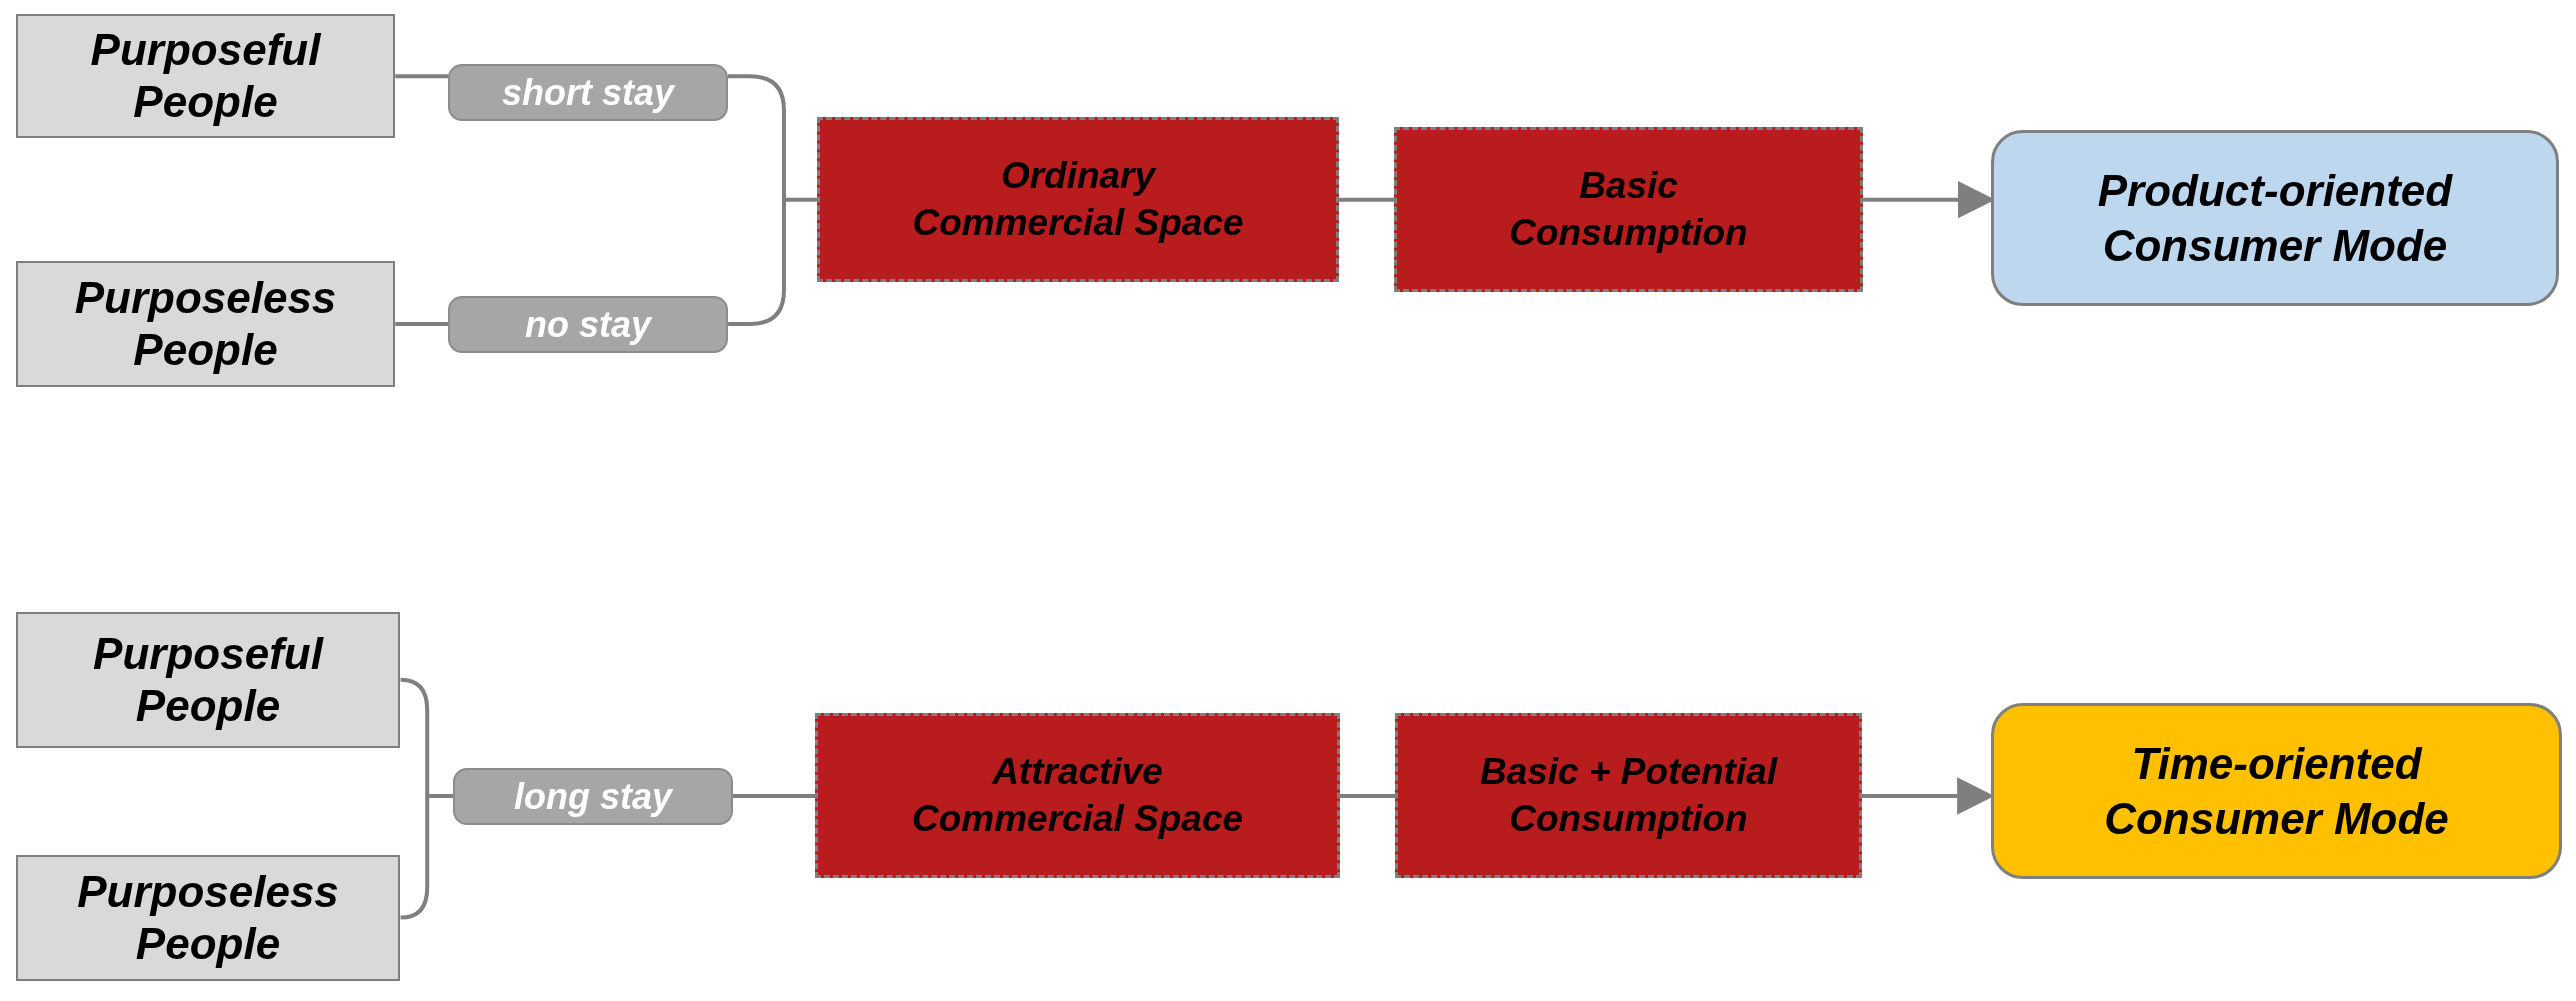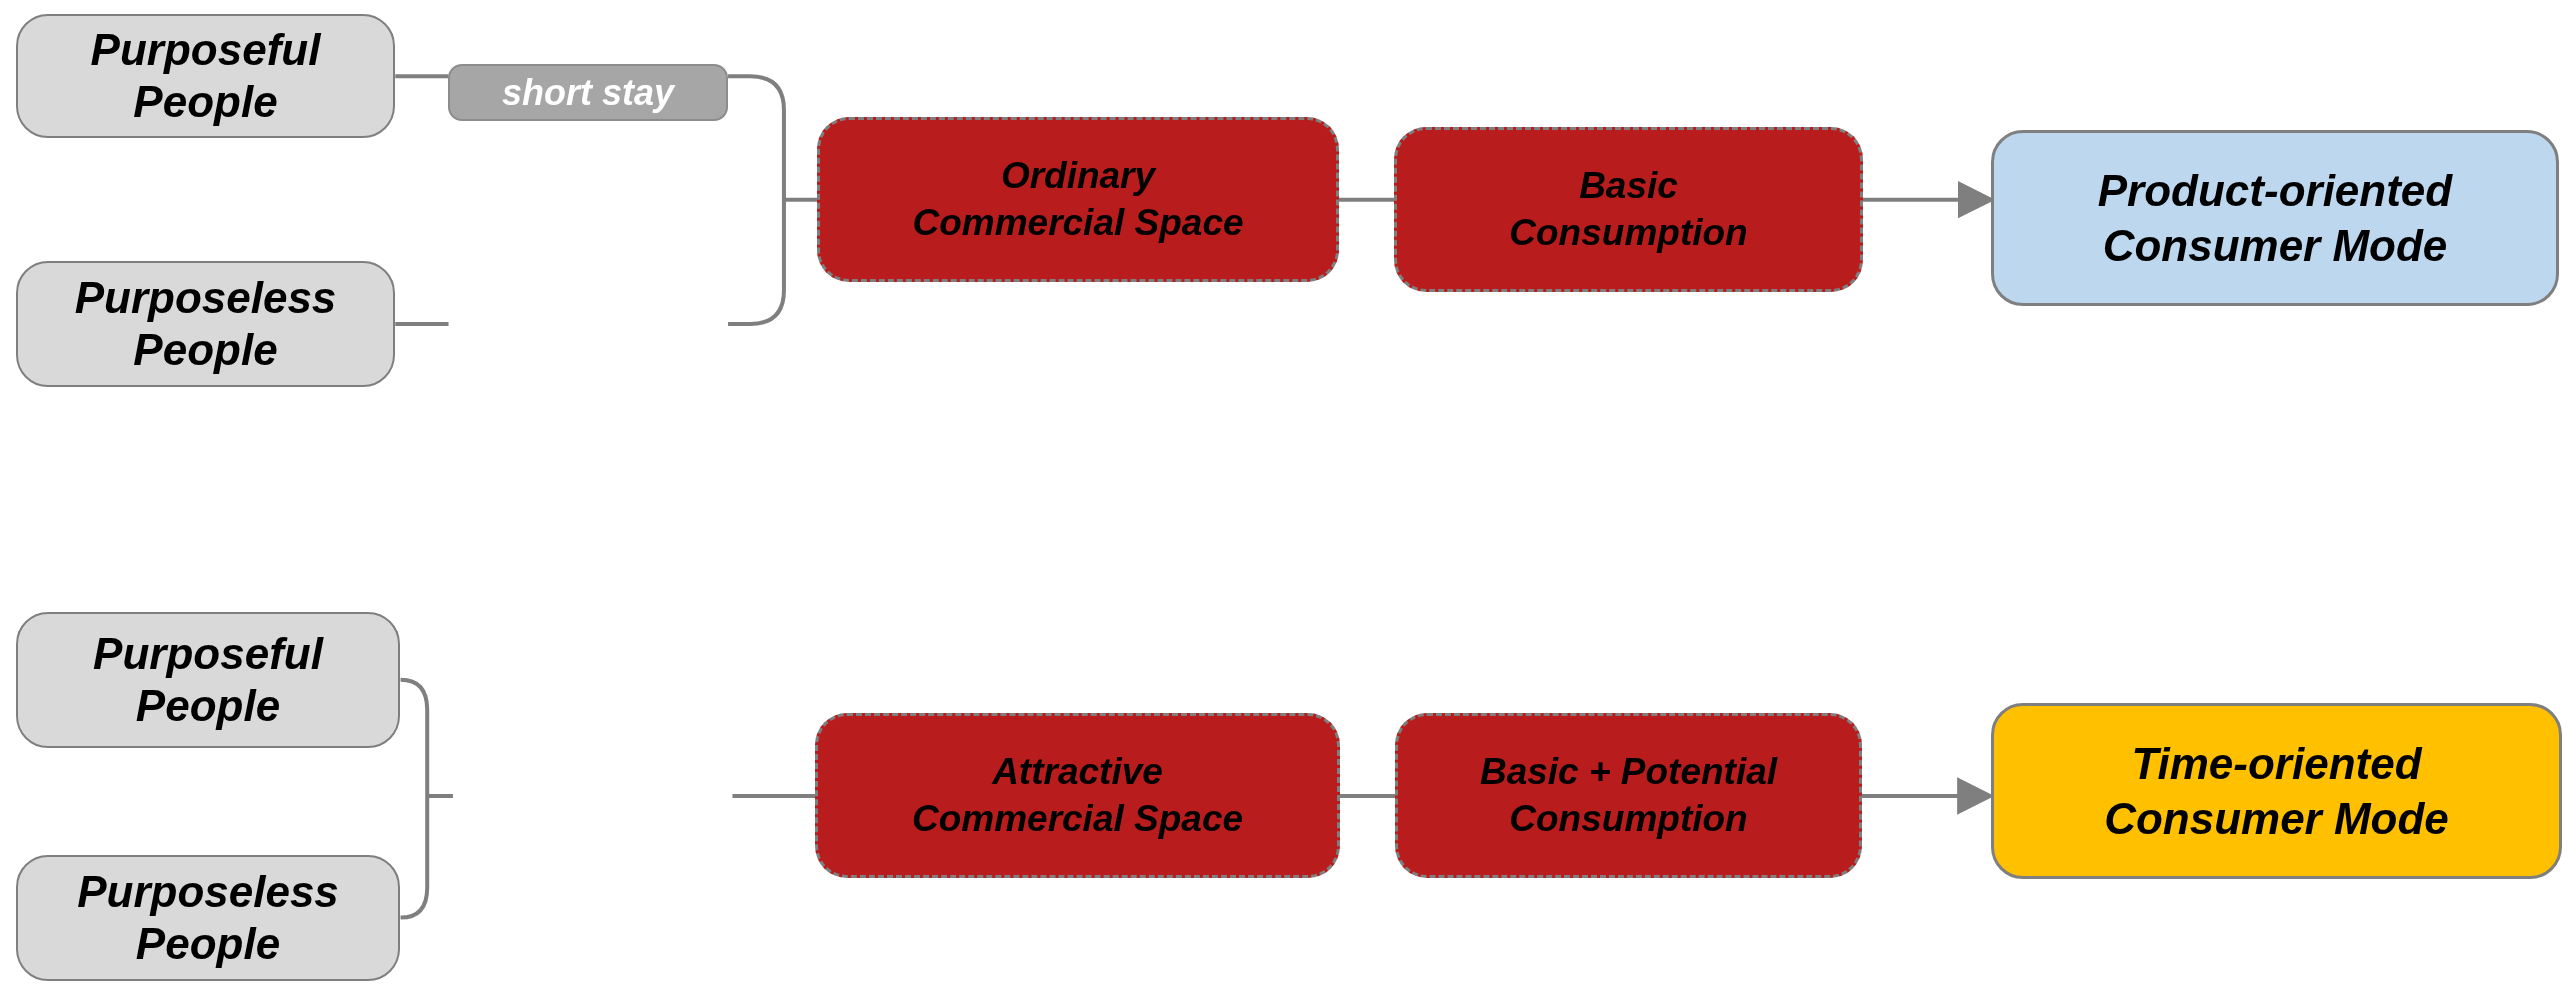--- a/index.html
+++ b/index.html
@@ -26,21 +26,20 @@
     position: absolute;
     box-sizing: border-box;
     display: flex;
     align-items: center;
     justify-content: center;
     text-align: center;
     white-space: pre-line;
     font-style: italic;
     font-weight: bold;
     color: #000000;
-    border-radius: 32px;
   }
   .people {
     background: #d9d9d9;
     border: 2.7px solid #7f7f7f;
     font-size: 44px;
     line-height: 1.18;
   }
   .pill {
     background: #a6a6a6;
     border: 2.7px solid #8c8c8c;
@@ -89,36 +88,38 @@
   </svg>
 
   <div class="node people" style="left:16px; top:14px; width:379px; height:124px;">Purposeful
 People</div>
 
   <div class="node people" style="left:16px; top:261px; width:379px; height:126px;">Purposeless
 People</div>
 
   <div class="node pill" style="left:448px; top:64px; width:280px; height:57px;">short stay</div>
 
+  <div class="node pill" style="left:448px; top:296px; width:280px; height:57px;">no stay</div>
 
   <div class="node dashed" style="left:817px; top:117px; width:522px; height:165px;">Ordinary
 Commercial Space</div>
 
   <div class="node dashed" style="left:1394px; top:127px; width:469px; height:165px;">Basic
 Consumption</div>
 
   <div class="node outcome" style="left: 1991px; top: 106px; width: 568px; height: 176px; background-color: rgb(189, 215, 238); margin-top: 24px;">Product-oriented
 Consumer Mode</div>
 
   <div class="node people" style="left:16px; top:612px; width:384px; height:136px;">Purposeful
 People</div>
 
   <div class="node people" style="left:16px; top:855px; width:384px; height:126px;">Purposeless
 People</div>
 
+  <div class="node pill" style="left:453px; top:768px; width:280px; height:57px;">long stay</div>
 
   <div class="node dashed" style="left:815px; top:713px; width:525px; height:165px;">Attractive
 Commercial Space</div>
 
   <div class="node dashed" style="left:1395px; top:713px; width:467px; height:165px;">Basic + Potential
 Consumption</div>
 
   <div class="node outcome" style="left: 1991px; top: 703px; width: 571px; height: 176px; background-color: rgb(255, 192, 0);">Time-oriented
 Consumer Mode</div>
 

